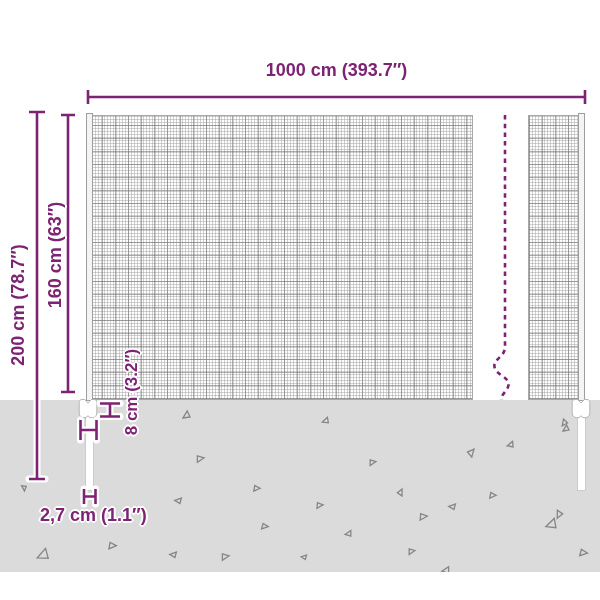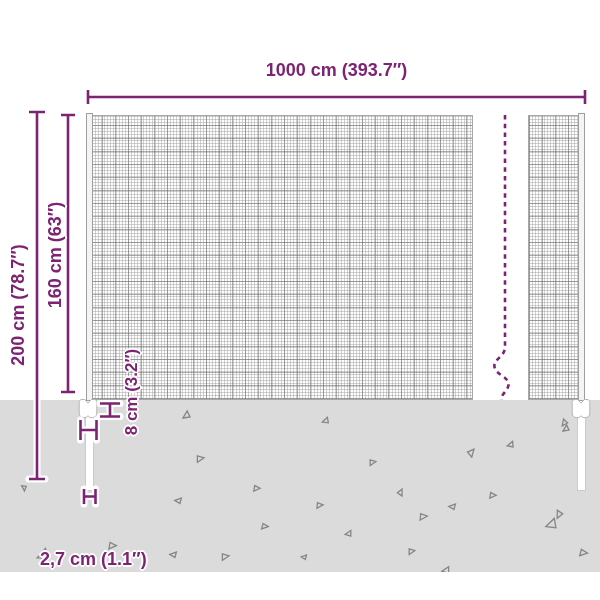--- a/index.html
+++ b/index.html
@@ -37,21 +37,21 @@
     position:absolute;z-index:7;color:var(--accent,#7d2373);font-weight:bold;font-size:18px;line-height:1;
     white-space:nowrap;
     text-shadow:-2px 0 #fff,2px 0 #fff,0 -2px #fff,0 2px #fff,-1px -1px #fff,1px -1px #fff,-1px 1px #fff,1px 1px #fff;
   }
   .lbl-top{left:88px;top:61px;width:497px;text-align:center;}
   .vlbl{transform:translate(-50%,-50%) rotate(-90deg);}
   .lbl-200{left:18px;top:305px;}
   .lbl-160{left:55px;top:255px;}
   .lbl-8{left:131px;top:392px;font-size:17px;}
   .lbl-82{left:40px;top:445px;}
-  .lbl-27{left:40px;top:506px;margin-top:44px;}
+  .lbl-27{left:40px;top:506px;}
 </style>
 </head>
 <body>
 
 <div class="stage">
 
   <div class="ground"></div>
   <svg class="tris" id="tris">
       <polygon points="0,7 7,5.95 4.2,0" transform="translate(183,411) rotate(0 3.5 3.5)" fill="none" stroke="#868686" stroke-width="1.3"></polygon>
       <polygon points="0,6 6,5.1 3.5999999999999996,0" transform="translate(323,417) rotate(15 3 3)" fill="none" stroke="#868686" stroke-width="1.3"></polygon>

